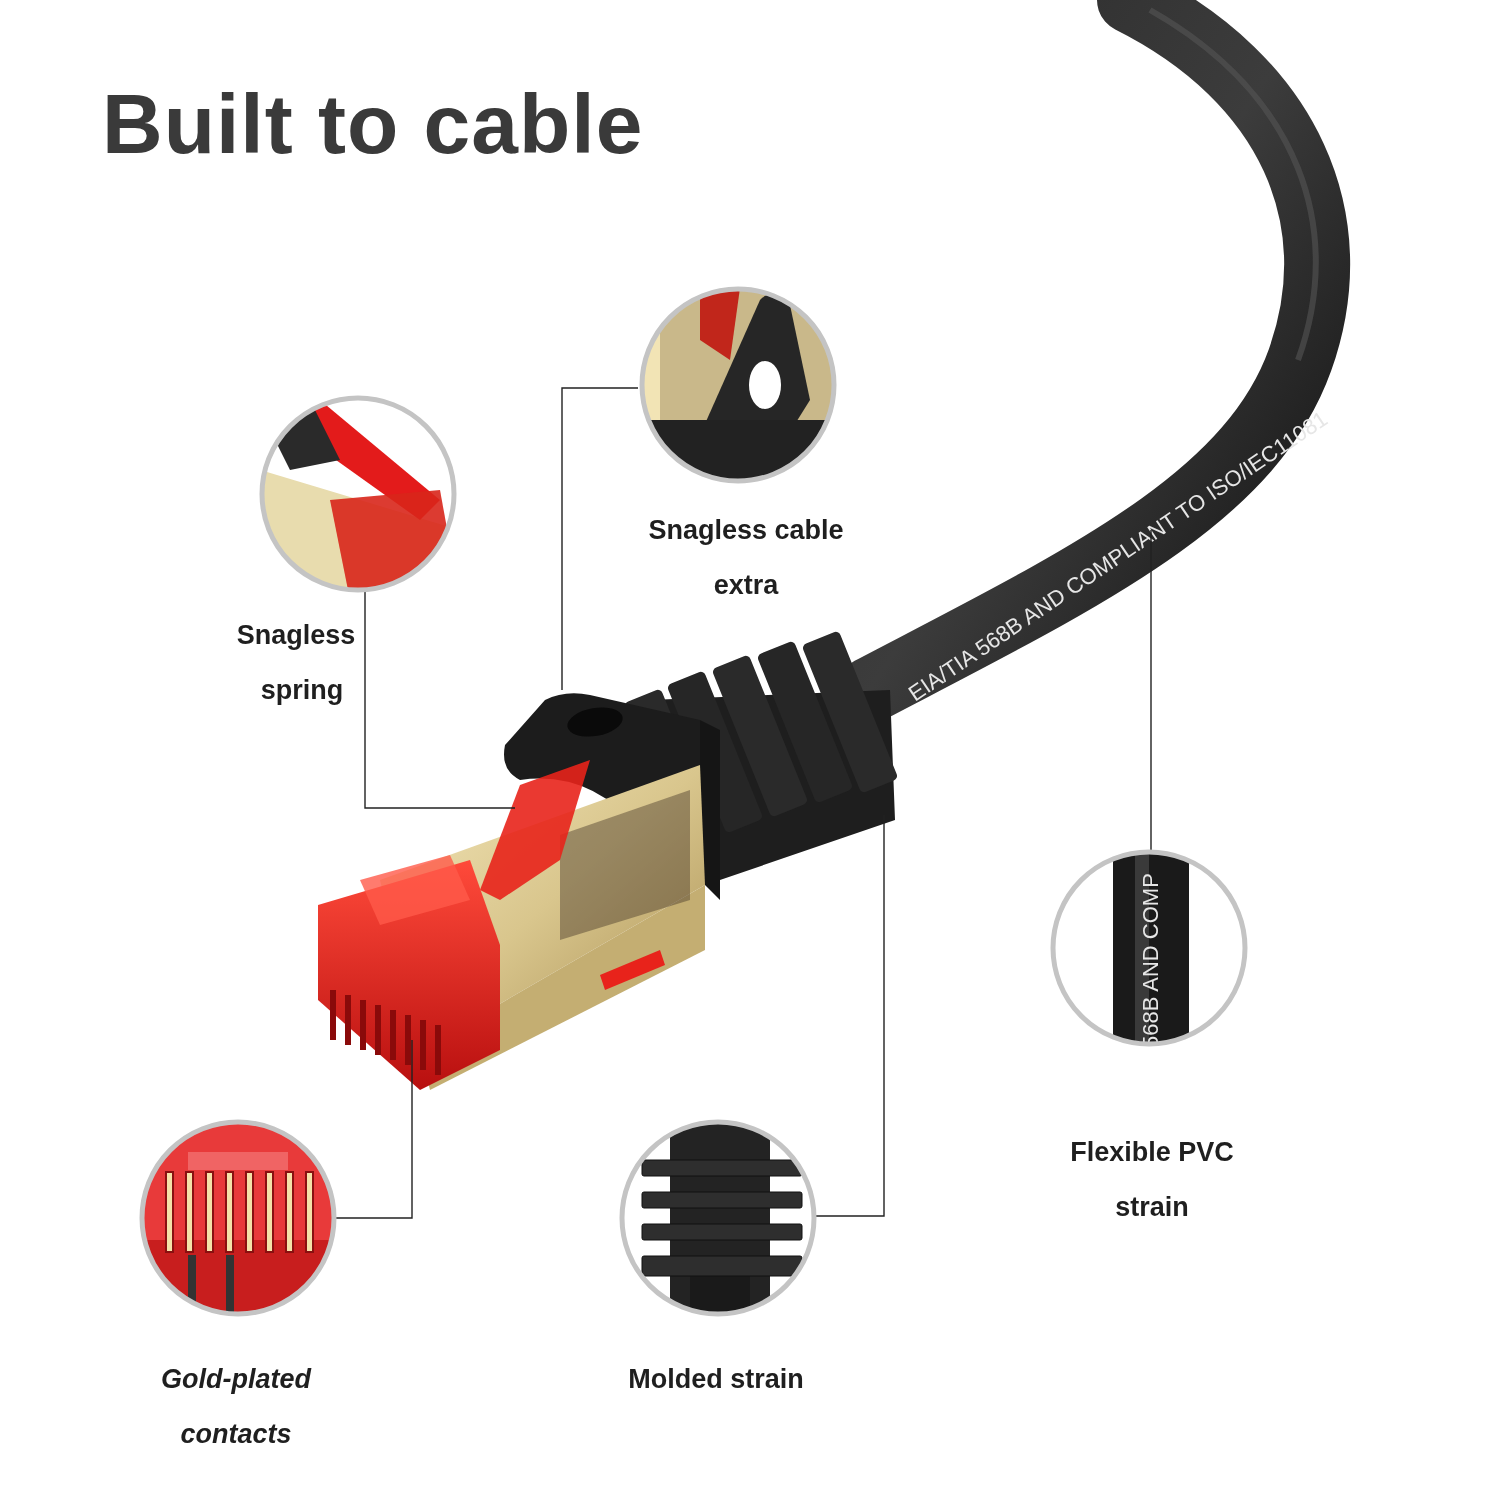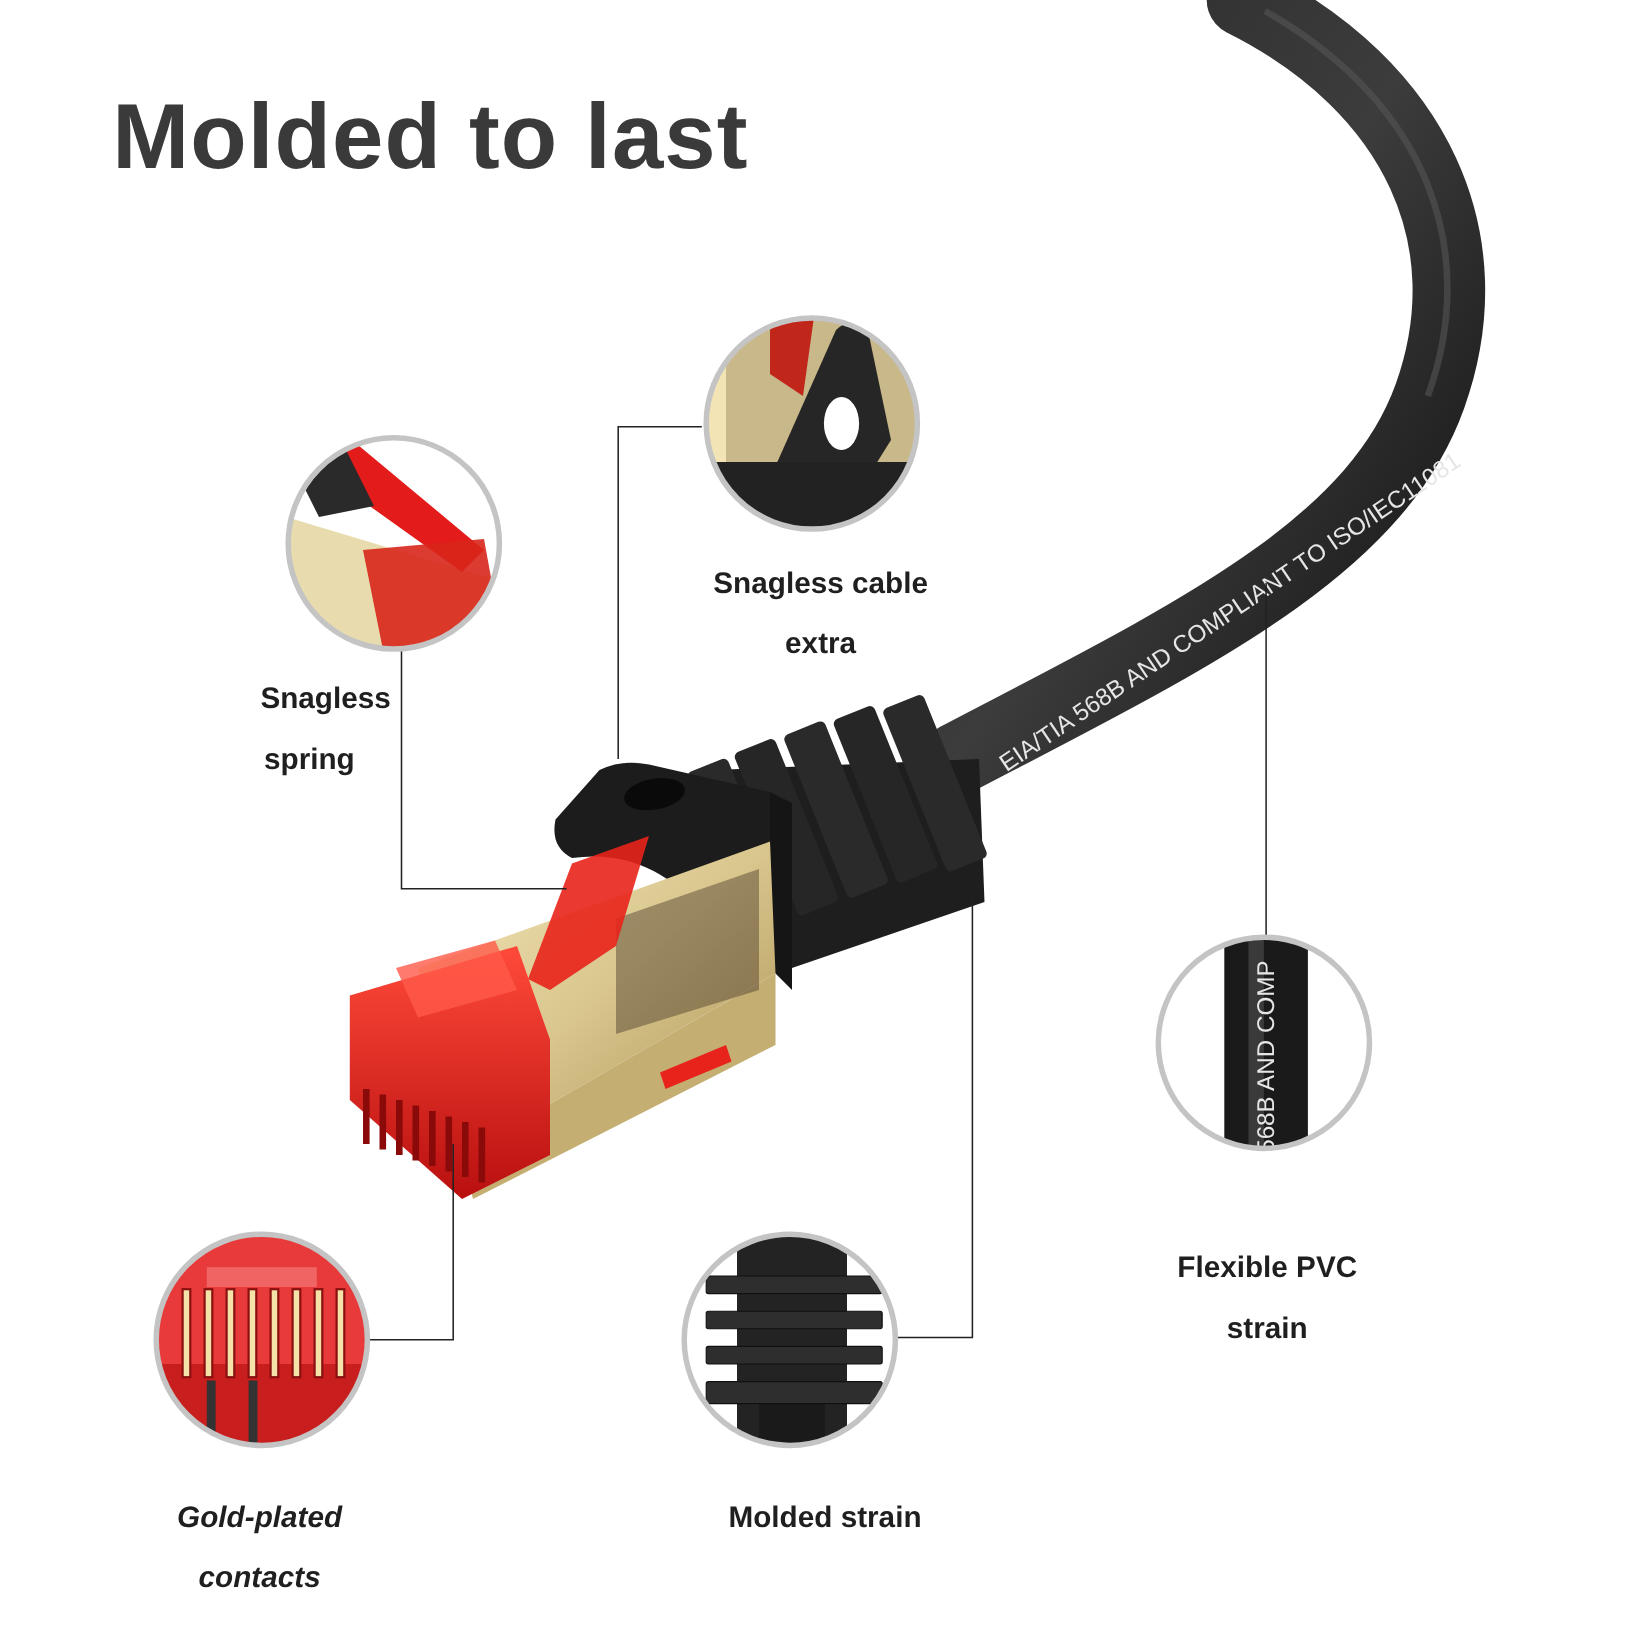--- a/index.html
+++ b/index.html
@@ -5,21 +5,21 @@
   html, body { margin:0; padding:0; background:#ffffff; }
   body { width:1500px; height:1500px; position:relative; overflow:hidden; font-family:"Liberation Sans", sans-serif; }
   .title { position:absolute; left:102px; top:78px; font-size:84px; font-weight:bold; color:#3a3a3a; letter-spacing:1px; margin:0; line-height:1.1; }
   .scene { position:absolute; left:0; top:0; width:1500px; height:1500px; }
   .label { position:absolute; font-weight:bold; font-size:27px; color:#1f1f1f; text-align:center; line-height:31px; }
   .label span { display:block; white-space:nowrap;margin-top:24px; }
 </style>
 </head>
 <body>
 
-<h1 class="title">Molded to last</h1>
+<h1 class="title">Built to cable</h1>
 
 <svg class="scene" viewBox="0 0 1500 1500" xmlns="http://www.w3.org/2000/svg">
   <defs>
     <linearGradient id="cableG" x1="0" y1="0" x2="1" y2="1">
       <stop offset="0" stop-color="#2a2a2a"></stop>
       <stop offset="0.5" stop-color="#3c3c3c"></stop>
       <stop offset="1" stop-color="#111"></stop>
     </linearGradient>
     <linearGradient id="goldG" x1="0" y1="0" x2="1" y2="1">
       <stop offset="0" stop-color="#f4e7bb"></stop>
@@ -162,33 +162,33 @@
         <rect x="642" y="1224" width="160" height="16" rx="2"></rect>
         <rect x="642" y="1256" width="160" height="20" rx="2"></rect>
       </g>
     </g>
     <circle cx="718" cy="1218" r="96" fill="none" stroke="#c4c4c4" stroke-width="5"></circle>
   </g>
 </svg>
 
 <div class="label" style="left:228px; top:596px; width:136px;">
   <span>Snagless</span>
-  <span style="text-align:left;padding-left:12px;">spring</span>
+  <span style="text-align:center;padding-left:12px;">spring</span>
 </div>
 
 <div class="label" style="left:626px; top:491px; width:240px;">
   <span>Snagless cable</span>
   <span>extra</span>
 </div>
 
 <div class="label" style="left:1042px; top:1113px; width:220px;">
   <span>Flexible PVC</span>
   <span>strain</span>
 </div>
 
 <div class="label" style="left:126px; top:1340px; width:220px;font-style:italic;">
   <span>Gold-plated</span>
   <span>contacts</span>
 </div>
 
-<div class="label" style="left:550px; top:1340px; width:400px;">
+<div class="label" style="left:516px; top:1340px; width:400px;">
   <span>Molded strain</span>
 </div>
 
 </body></html>

